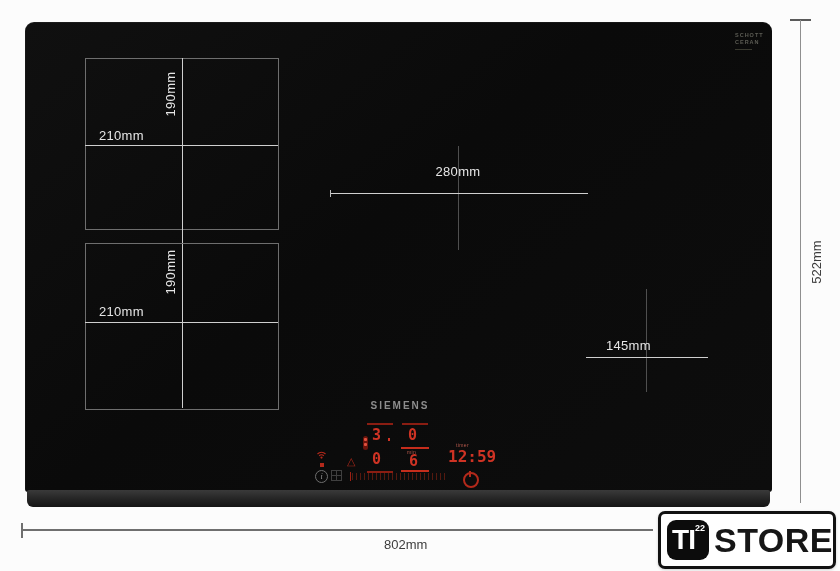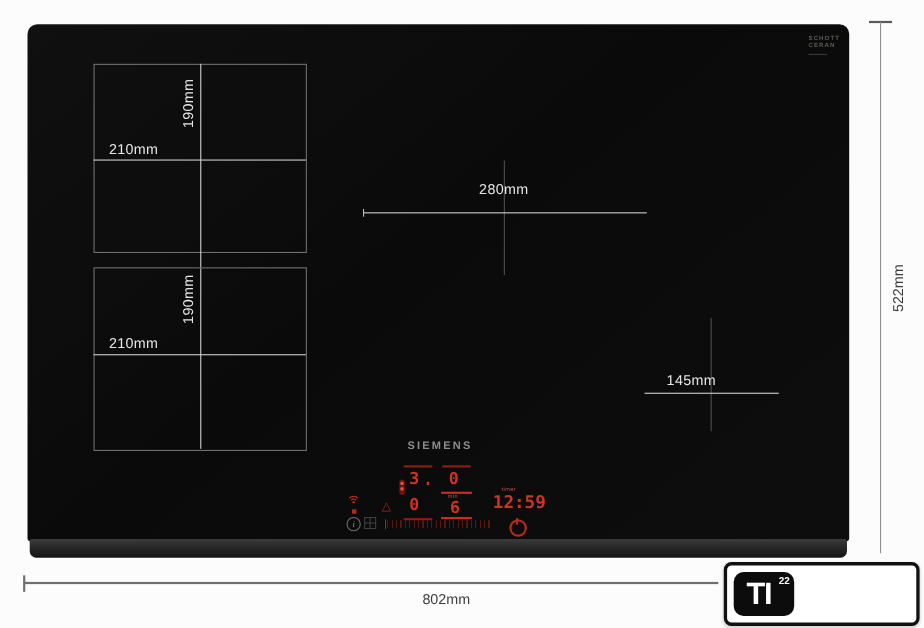--- a/index.html
+++ b/index.html
@@ -190,13 +190,14 @@
 
 <div class="abs" style="left:21px;top:523px;width:2px;height:15px;background:#6f6f6f;"></div>
 <div class="abs" style="left:22px;top:529px;width:631px;height:2px;background:#6f6f6f;"></div>
 <div class="abs out-label" style="left:371px;top:537px;margin-left:13px;">802mm</div>
 
 <div class="abs badge">
   <div class="badge-box">
     <span class="badge-ti">TI</span>
     <span class="badge-sup">22</span>
   </div>
+  <span class="badge-store">STORE</span>
 </div>
 
 </body></html>

